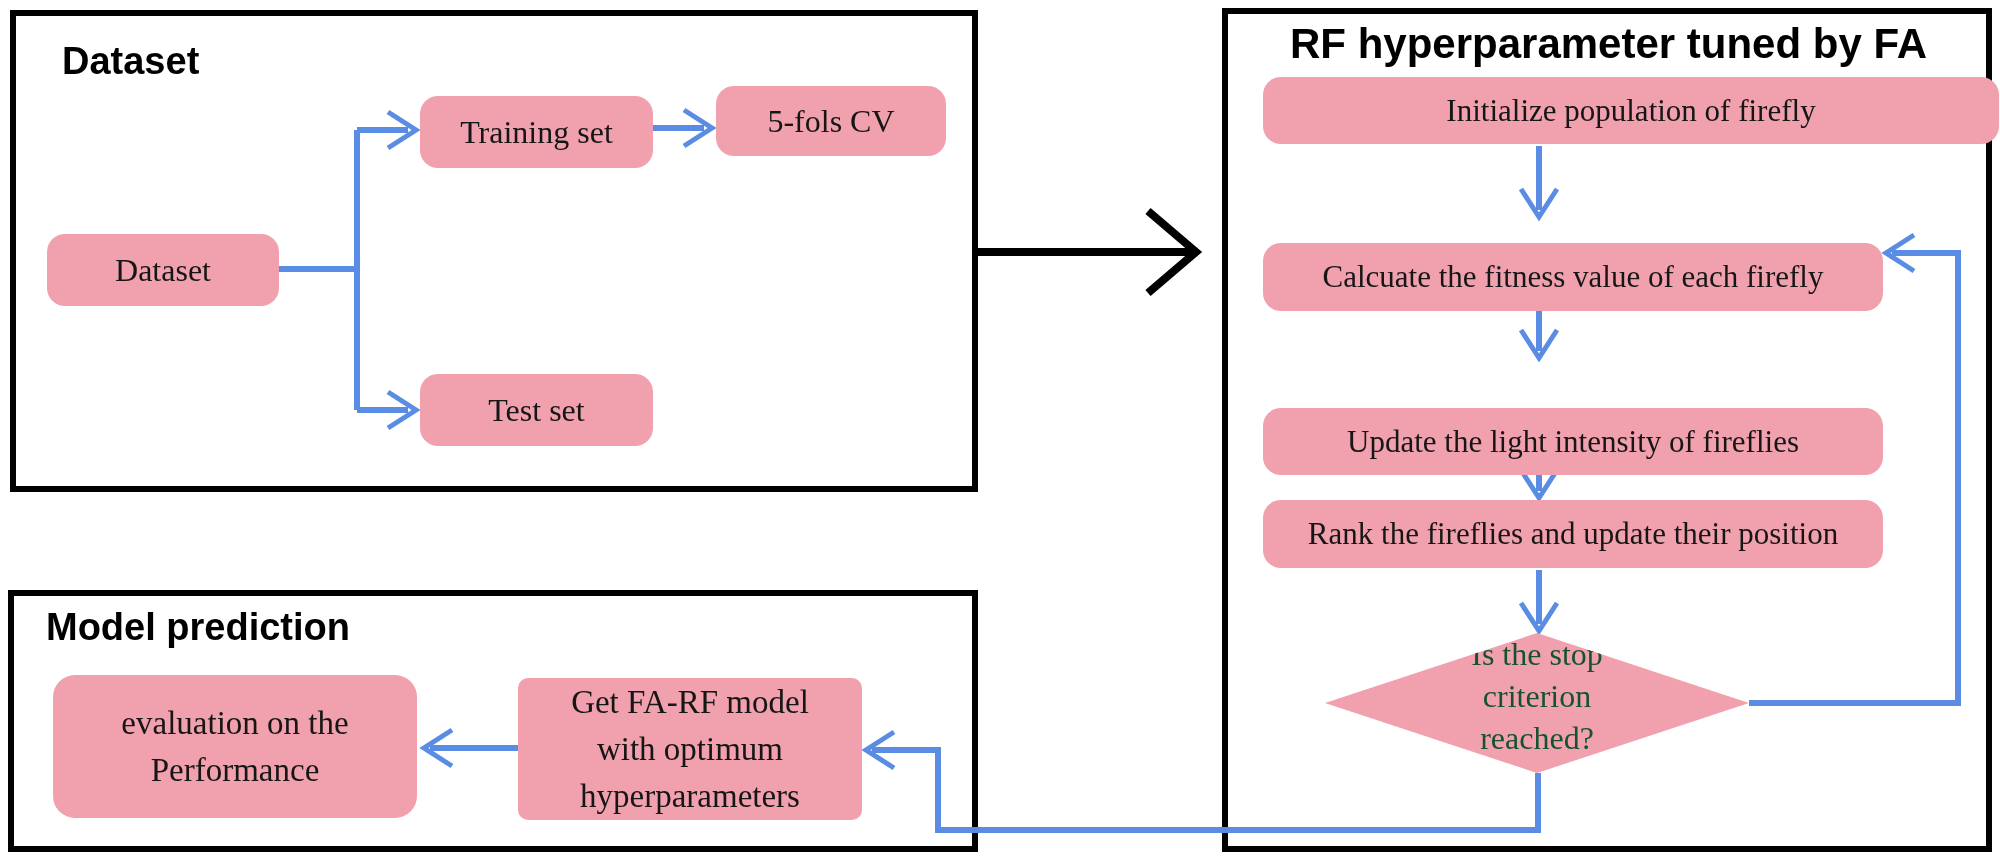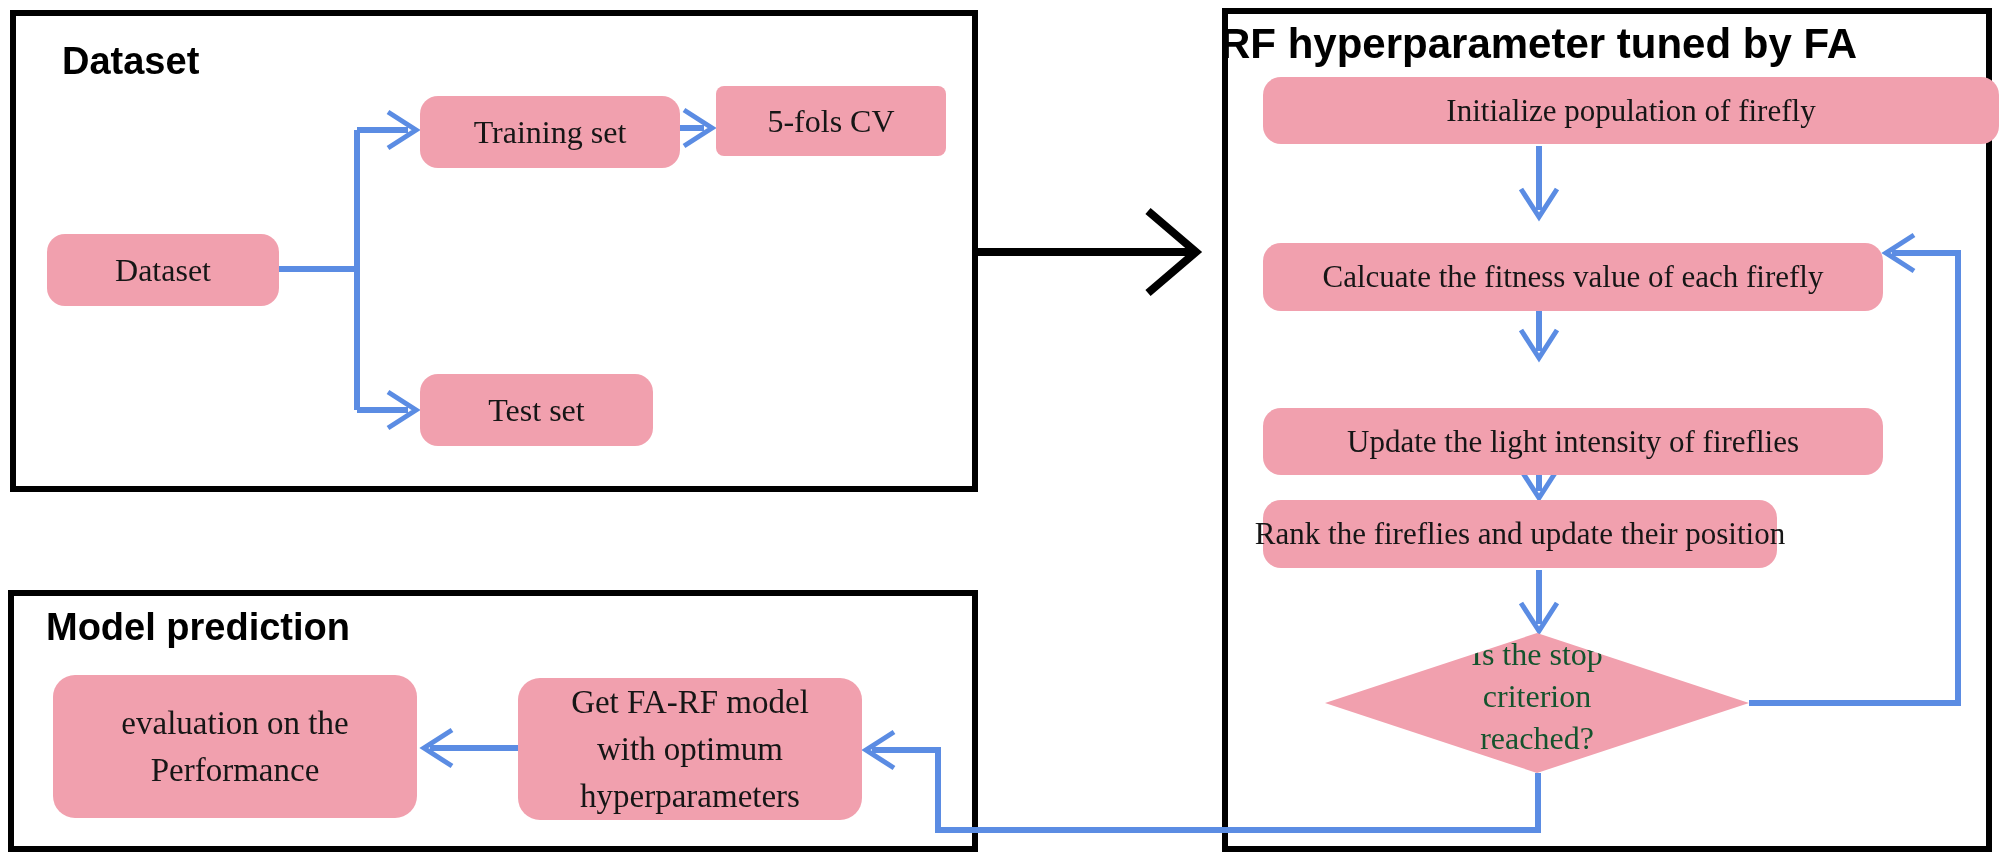--- a/index.html
+++ b/index.html
@@ -36,21 +36,21 @@
 </style>
 </head>
 <body>
 
 <div class="panel" style="left:10px;top:10px;width:968px;height:482px;"></div>
 <div class="panel" style="left:8px;top:590px;width:970px;height:262px;"></div>
 <div class="panel" style="left:1222px;top:8px;width:770px;height:844px;"></div>
 
 <div class="panel-title" style="left:62px;top:40px;font-size:38px;">Dataset</div>
 <div class="panel-title" style="left:46px;top:606px;font-size:38px;">Model prediction</div>
-<div class="panel-title" style="left:1220px;top:20px;font-size:42px;">RF hyperparameter tuned by FA</div>
+<div class="panel-title" style="left:1290px;top:20px;font-size:42px;">RF hyperparameter tuned by FA</div>
 
 <svg class="connectors" width="2000" height="863" viewBox="0 0 2000 863">
 
   <path class="c-blue" d="M279 269 H357" stroke-width="6"></path>
   <path class="c-blue" d="M357 130 V410" stroke-width="6"></path>
 
   <path class="c-blue" d="M357 130 H408" stroke-width="6"></path>
   <polyline class="c-blue" points="388,112 416,130 388,148" stroke-width="5"></polyline>
 
   <path class="c-blue" d="M357 410 H408" stroke-width="6"></path>
@@ -77,56 +77,56 @@
   <path class="c-blue" d="M518 748 H430" stroke-width="6"></path>
   <polyline class="c-blue" points="452,730 424,748 452,766" stroke-width="5"></polyline>
 
   <path class="c-black" d="M978 252 H1192" stroke-width="8"></path>
   <polyline class="c-black" points="1148,211 1196,252 1148,293" stroke-width="8"></polyline>
 </svg>
 
 <div class="pbox single" style="left:47px;top:234px;width:232px;height:72px;">
   <span>Dataset</span>
 </div>
-<div class="pbox single" style="left:420px;top:96px;width:260px;height:72px;">
+<div class="pbox single" style="left:420px;top:96px;width:233px;height:72px;">
   <span>Training set</span>
 </div>
-<div class="pbox single" style="left:716px;top:86px;width:230px;height:70px;border-radius:8px;">
+<div class="pbox single" style="left:716px;top:86px;width:230px;height:70px;">
   <span>5-fols CV</span>
 </div>
 <div class="pbox single" style="left:420px;top:374px;width:233px;height:72px;">
   <span>Test set</span>
 </div>
 
 <div class="pbox rfstep" style="left:1263px;top:77px;width:736px;height:67px;">
   <span>Initialize population of firefly</span>
 </div>
 <div class="pbox rfstep" style="left:1263px;top:219px;width:620px;height:68px;margin-top:24px;">
   <span>Calcuate the fitness value of each firefly</span>
 </div>
 <div class="pbox rfstep" style="left:1263px;top:360px;width:620px;height:67px;margin-top:48px;">
   <span>Update the light intensity of fireflies</span>
 </div>
-<div class="pbox rfstep" style="left:1263px;top:500px;width:514px;height:68px;">
+<div class="pbox rfstep" style="left:1263px;top:500px;width:620px;height:68px;">
   <span>Rank the fireflies and update their position</span>
 </div>
 
 <div class="diamond" style="left:1325px;top:633px;width:424px;height:140px;">
   <div>
     <span class="ln" style="display:block">Is the stop</span>
     <span class="ln" style="display:block">criterion</span>
     <span class="ln" style="display:block">reached?</span>
   </div>
 </div>
 
 <div class="pbox multi" style="left:53px;top:675px;width:364px;height:143px;border-radius:22px;">
   <div>
     <span class="ln">evaluation on the</span>
     <span class="ln">Performance</span>
   </div>
 </div>
-<div class="pbox multi" style="left:518px;top:678px;width:344px;height:142px;border-radius:22px;">
+<div class="pbox multi" style="left:518px;top:678px;width:344px;height:142px;border-radius:10px;">
   <div>
     <span class="ln">Get FA-RF model</span>
     <span class="ln">with optimum</span>
     <span class="ln">hyperparameters</span>
   </div>
 </div>
 
 </body></html>

